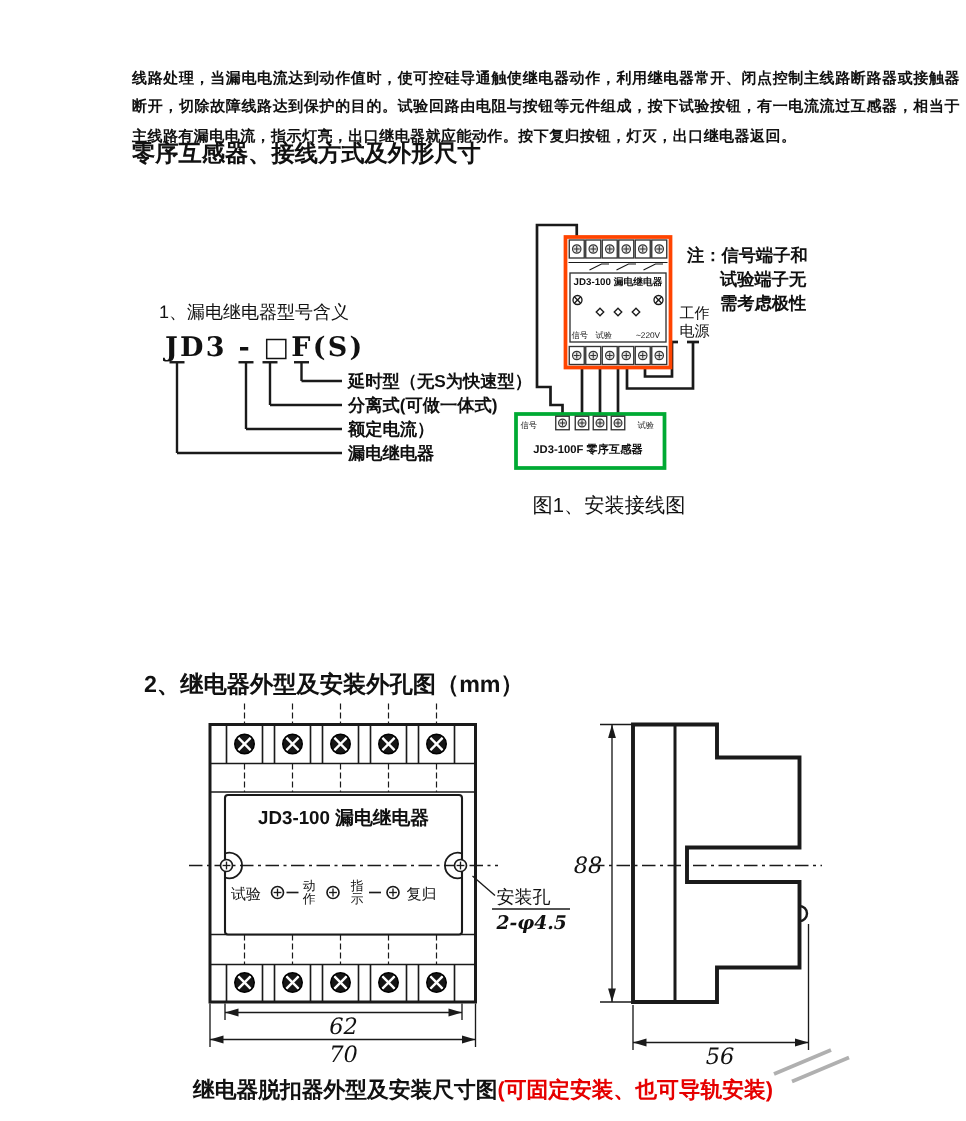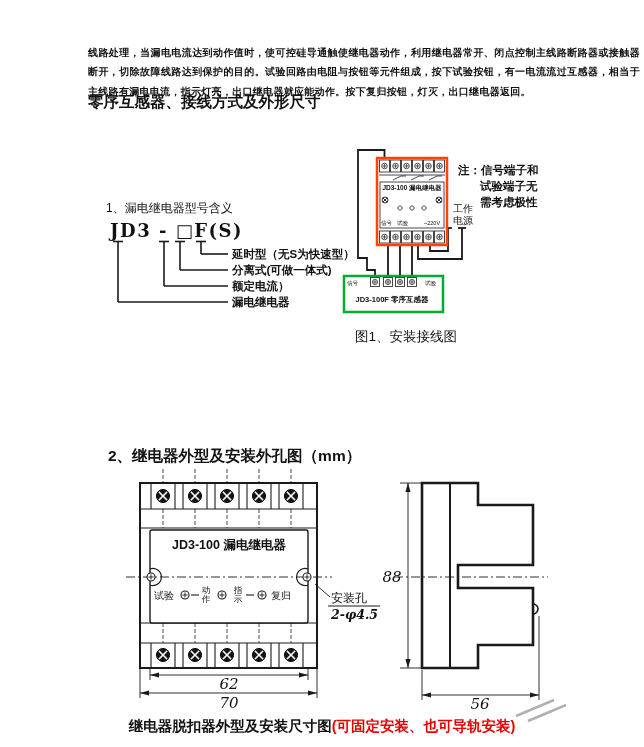--- a/index.html
+++ b/index.html
@@ -2,21 +2,21 @@
 <html><head>
 <meta charset="utf-8">
 <style>
   html,body{margin:0;padding:0;}
   body{width:644px;height:747px;background:#fff;position:relative;overflow:hidden;
        font-family:"Liberation Sans",sans-serif;color:#111;}
   .abs{position:absolute;}
   .intro{left:88px;top:1px;width:552px;font-size:10px;line-height:19.4px;
          font-weight:700;text-align:justify;letter-spacing:.3px;margin-top:42px;}
   .h1{left:88px;top:92px;font-size:15.5px;font-weight:700;}
-  .h2{left:108px;top:446px;font-size:15.5px;font-weight:700;}
+  .h2{left:96px;top:446px;font-size:15.5px;font-weight:700;}
   .bottom-cap{top:717px;left:0;width:644px;text-align:center;font-size:14.5px;font-weight:700;}
   .bottom-cap .red{color:#e60000;}
   svg text{font-family:"Liberation Sans",sans-serif;fill:#111;}
   .dimtxt{font-family:"DejaVu Serif",serif;font-style:italic;}
   .ln{stroke:#1a1a1a;fill:none;}
 </style>
 </head>
 <body>
 
 <div class="abs intro">线路处理，当漏电电流达到动作值时，使可控硅导通触使继电器动作，利用继电器常开、闭点控制主线路断路器或接触器断开，切除故障线路达到保护的目的。试验回路由电阻与按钮等元件组成，按下试验按钮，有一电流流过互感器，相当于主线路有漏电电流，指示灯亮，出口继电器就应能动作。按下复归按钮，灯灭，出口继电器返回。</div>

